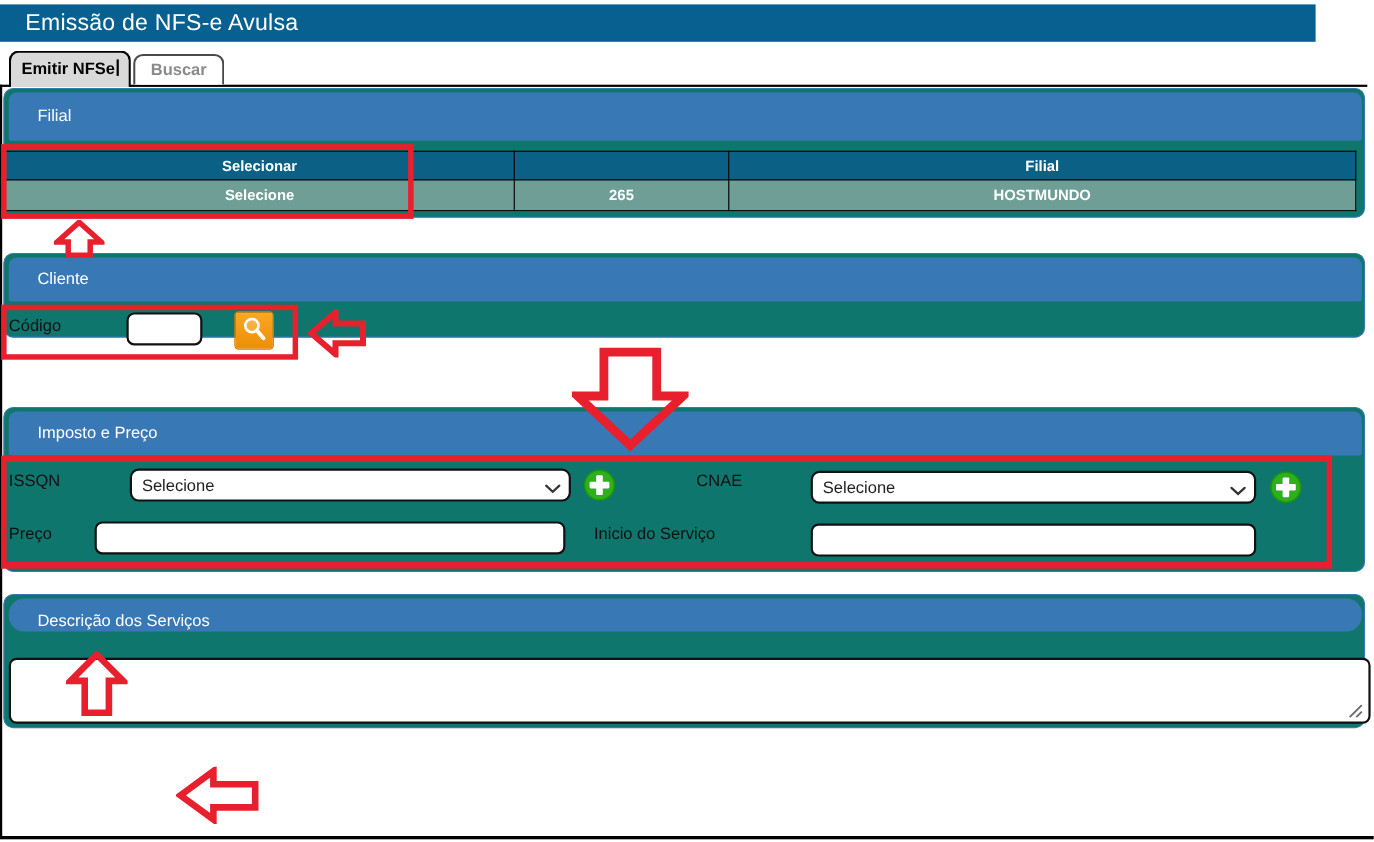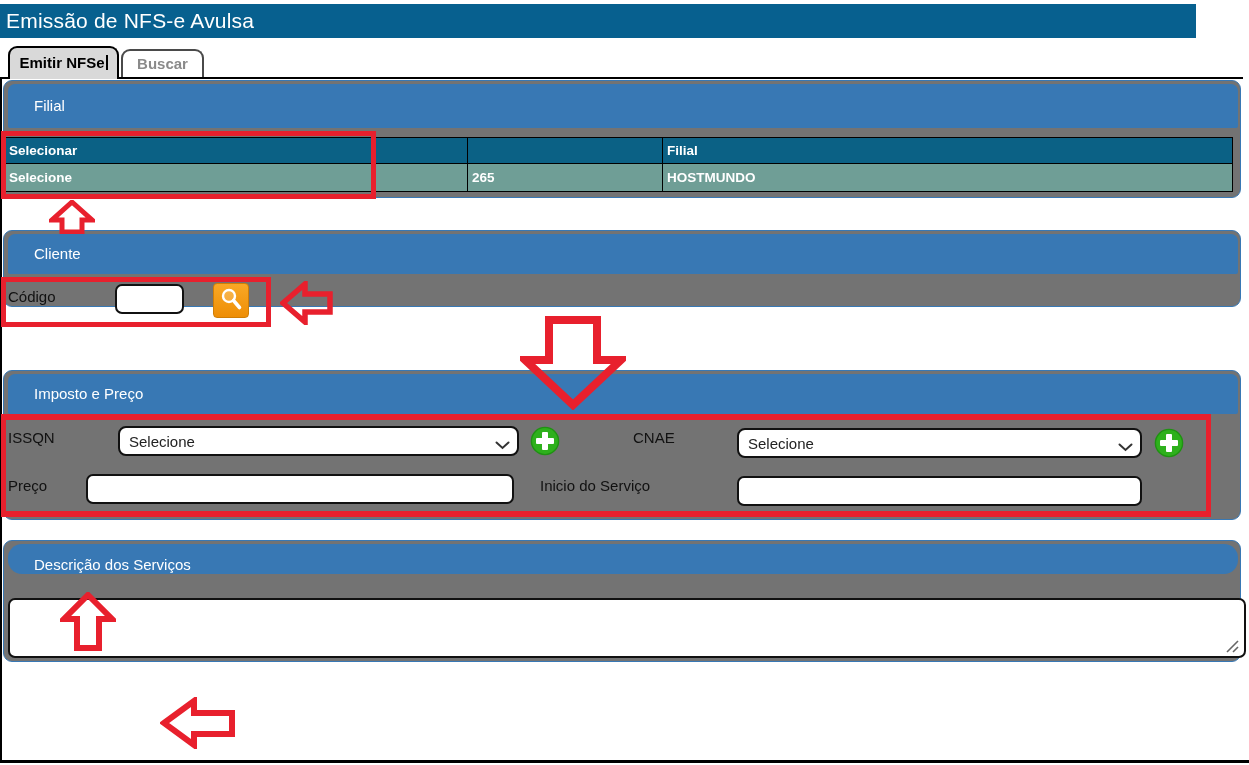--- a/index.html
+++ b/index.html
@@ -5,54 +5,54 @@
   * { box-sizing: border-box; margin: 0; padding: 0; }
   html,body { background:#fff; }
   .page {
     position: relative; width: 1249px; height: 765px; overflow: hidden;
     background: #fff; font-family: "Liberation Sans", "DejaVu Sans", sans-serif;
   }
   
   .titlebar {
     position:absolute; left:0; top:4px; width:1196px; height:34px;
     background:#07608f; color:#fff; font-size:21px; line-height:34px;
-    padding-left:6px; letter-spacing:.2px;
+    padding-left:23px; letter-spacing:.2px;
   }
   
   .tab { position:absolute; text-align:center; font-weight:bold; font-size:15px;
          border-radius:9px 9px 0 0; z-index:3; }
   .tab-active {
     left:8px; top:46px; width:111px; height:33px; line-height:29px;
     background:#d9d9d9; color:#000; border:2px solid #000; border-bottom:none;
   }
   .tab-idle {
     left:121px; top:49px; width:83px; height:28px; line-height:26px;
     background:#fff; color:#8a8a8a; border:2px solid #4a4a4a; border-bottom:none;
   }
   .caret { display:inline-block; width:2px; height:15px; background:#000;
            margin-left:1px; vertical-align:-2px; }
   
   .frame-top    { position:absolute; left:0; top:77px;  width:1243px; height:2px; background:#000; z-index:1; }
   .frame-left   { position:absolute; left:0; top:77px;  width:2px;    height:685px; background:#000; }
   .frame-bottom { position:absolute; left:0; top:760px; width:1249px; height:3px; background:#000; }
   
   .section { position:absolute; left:3px; width:1238px;
-             border:1px solid #3878b4; border-radius:9px; background:#737373; }
+             border:1px solid #3878b4; border-radius:9px; background:#0f766e; }
   .sec-head {
     position:absolute; left:4px; top:3px; width:1230px;
     background:#3878b4; color:#fff; font-size:15px;
     border-radius:7px 7px 2px 2px; padding-left:26px;
   }
   
   #sec-filial { top:80px; height:118px; }
   #sec-filial .sec-head { height:44px; line-height:44px; }
   .ftable { position:absolute; left:0; top:56px; width:1229px;
             border-collapse:collapse; table-layout:fixed;
             font-weight:bold; color:#fff; font-size:13.5px; }
-  .ftable th, .ftable td { border:1px solid #000; padding:2px 4px; text-align:left; }
+  .ftable th, .ftable td { border:1px solid #000; padding:2px 4px; text-align:center; }
   .ftable thead th { background:#0b6185; height:26px; }
   .ftable tbody td { background:#6f9e96; height:28px; }
   
   #sec-cliente { top:230px; height:77px; }
   #sec-cliente .sec-head { height:40px; line-height:40px; }
   .lbl { position:absolute; color:#111; font-size:15px; white-space:nowrap; }
   .txtinput { position:absolute; border:2px solid #111; border-radius:7px;
               background:#fff; font-size:15px; padding:0 6px;
               font-family:"Liberation Sans","DejaVu Sans",sans-serif; }
   .searchbtn { position:absolute; left:209px; top:52px; width:36px; height:35px;

